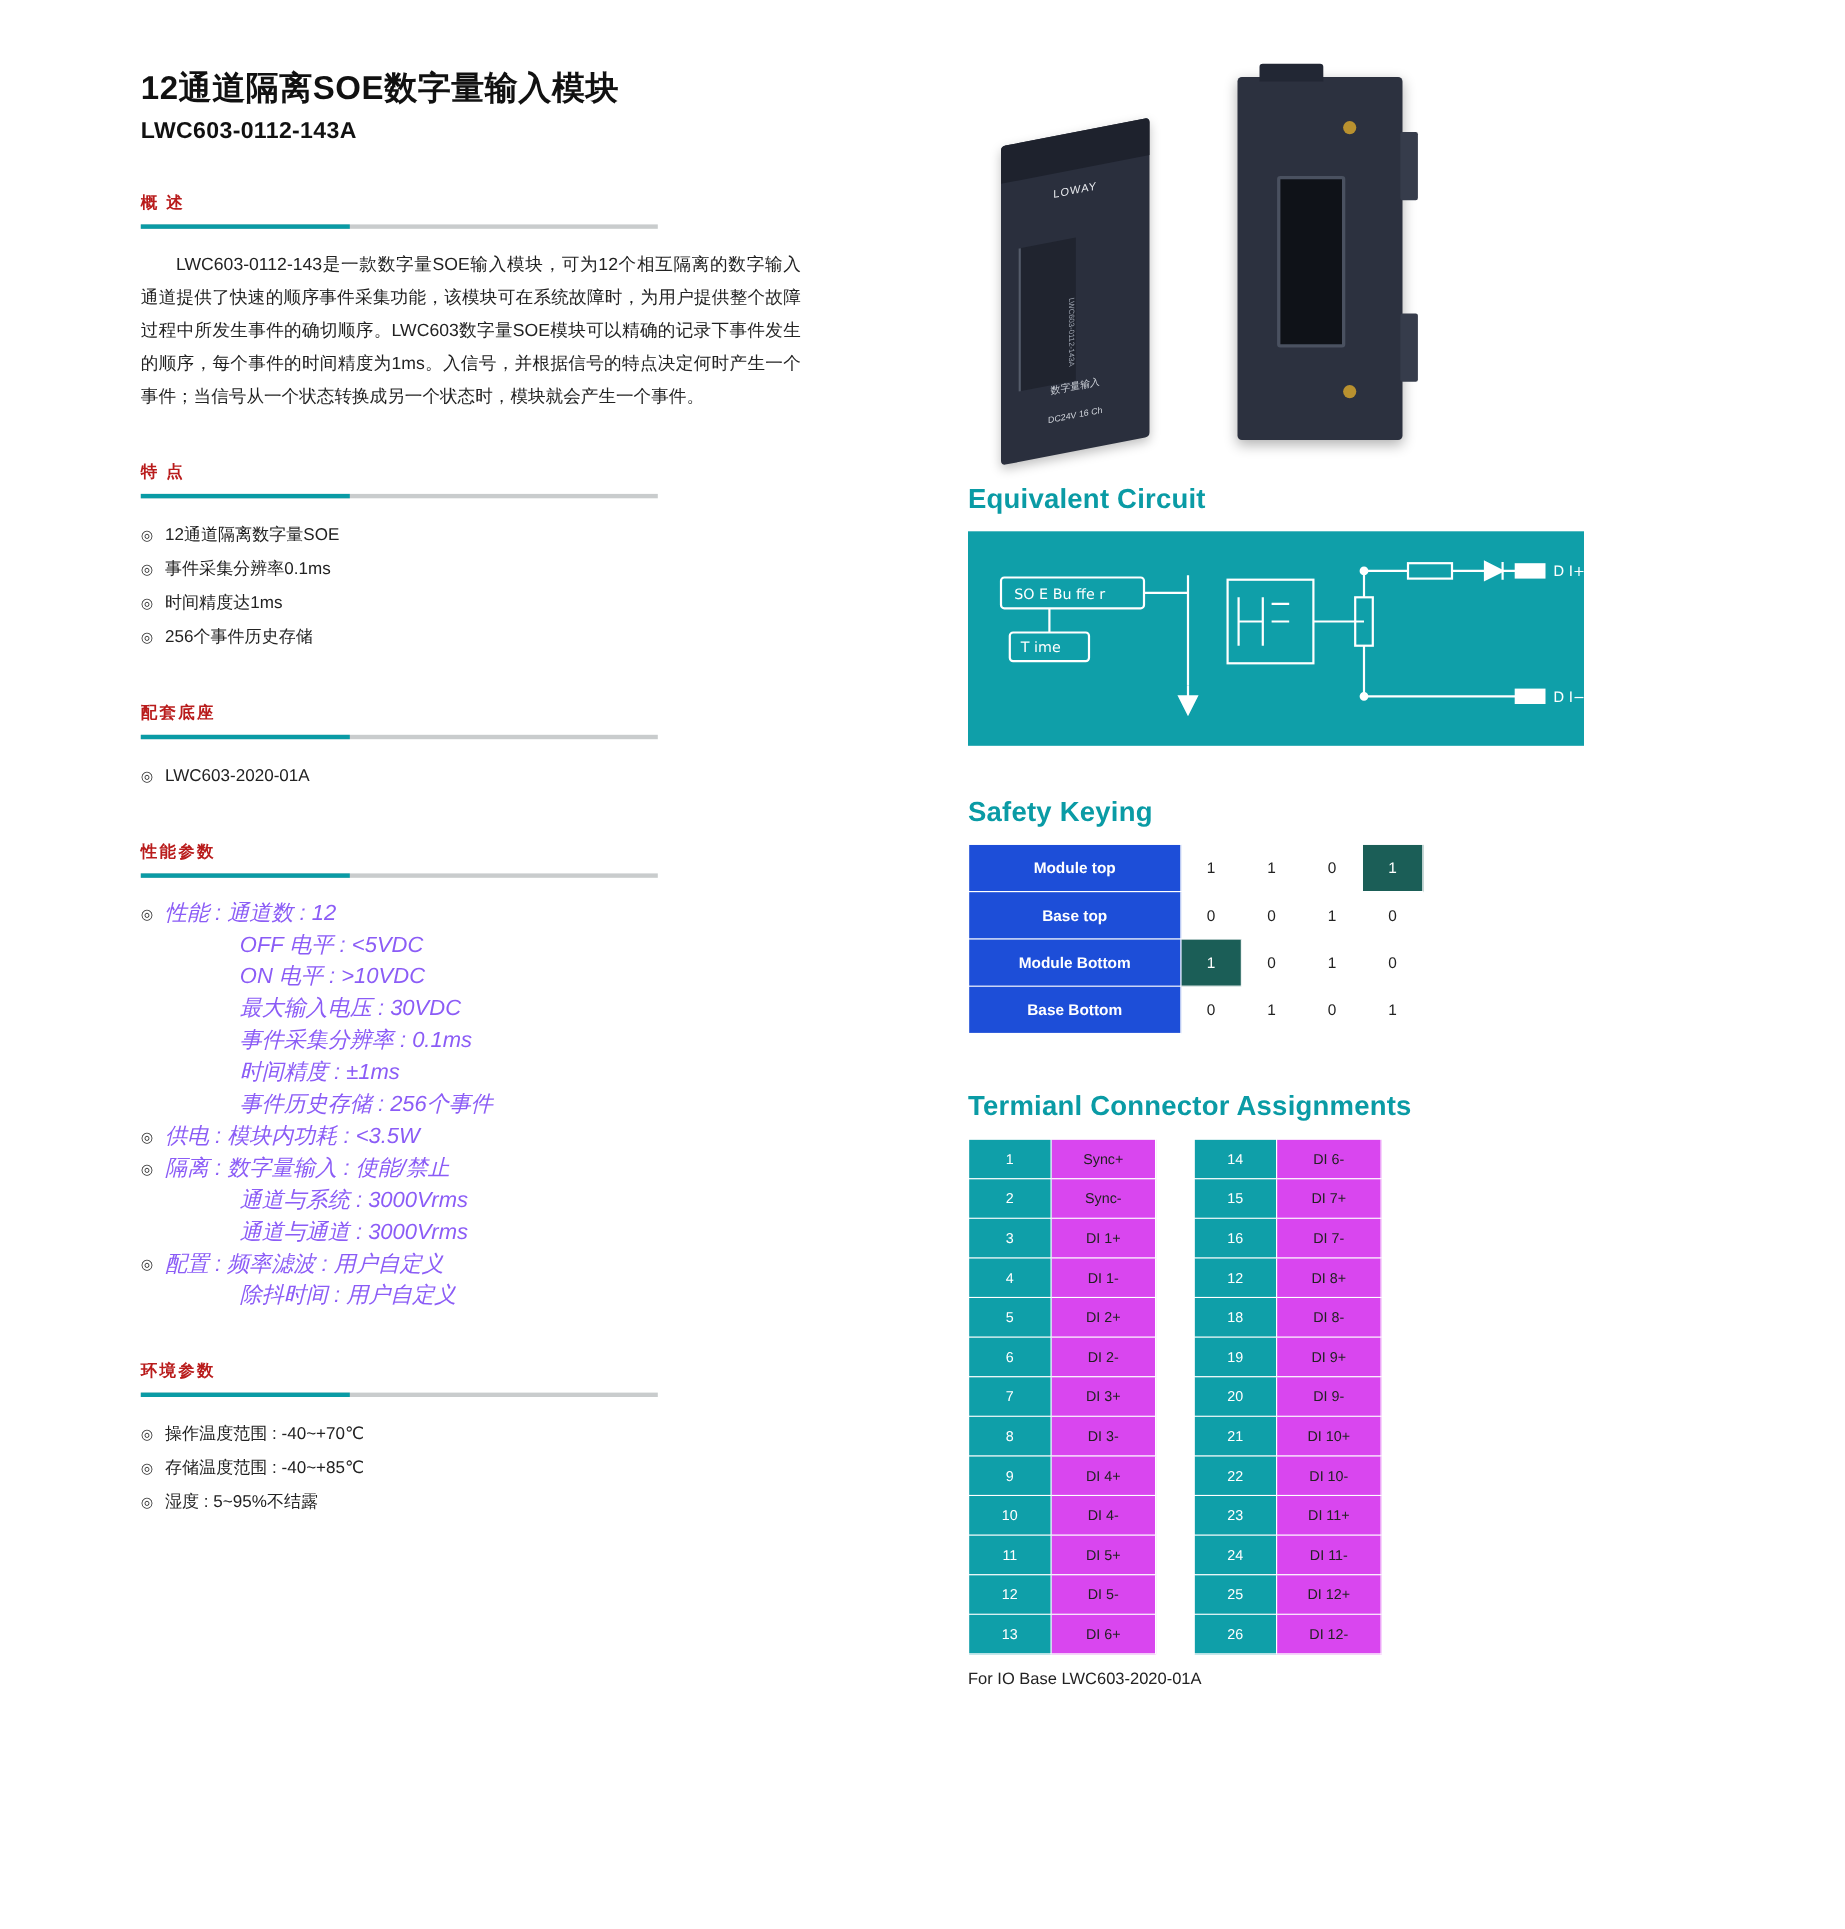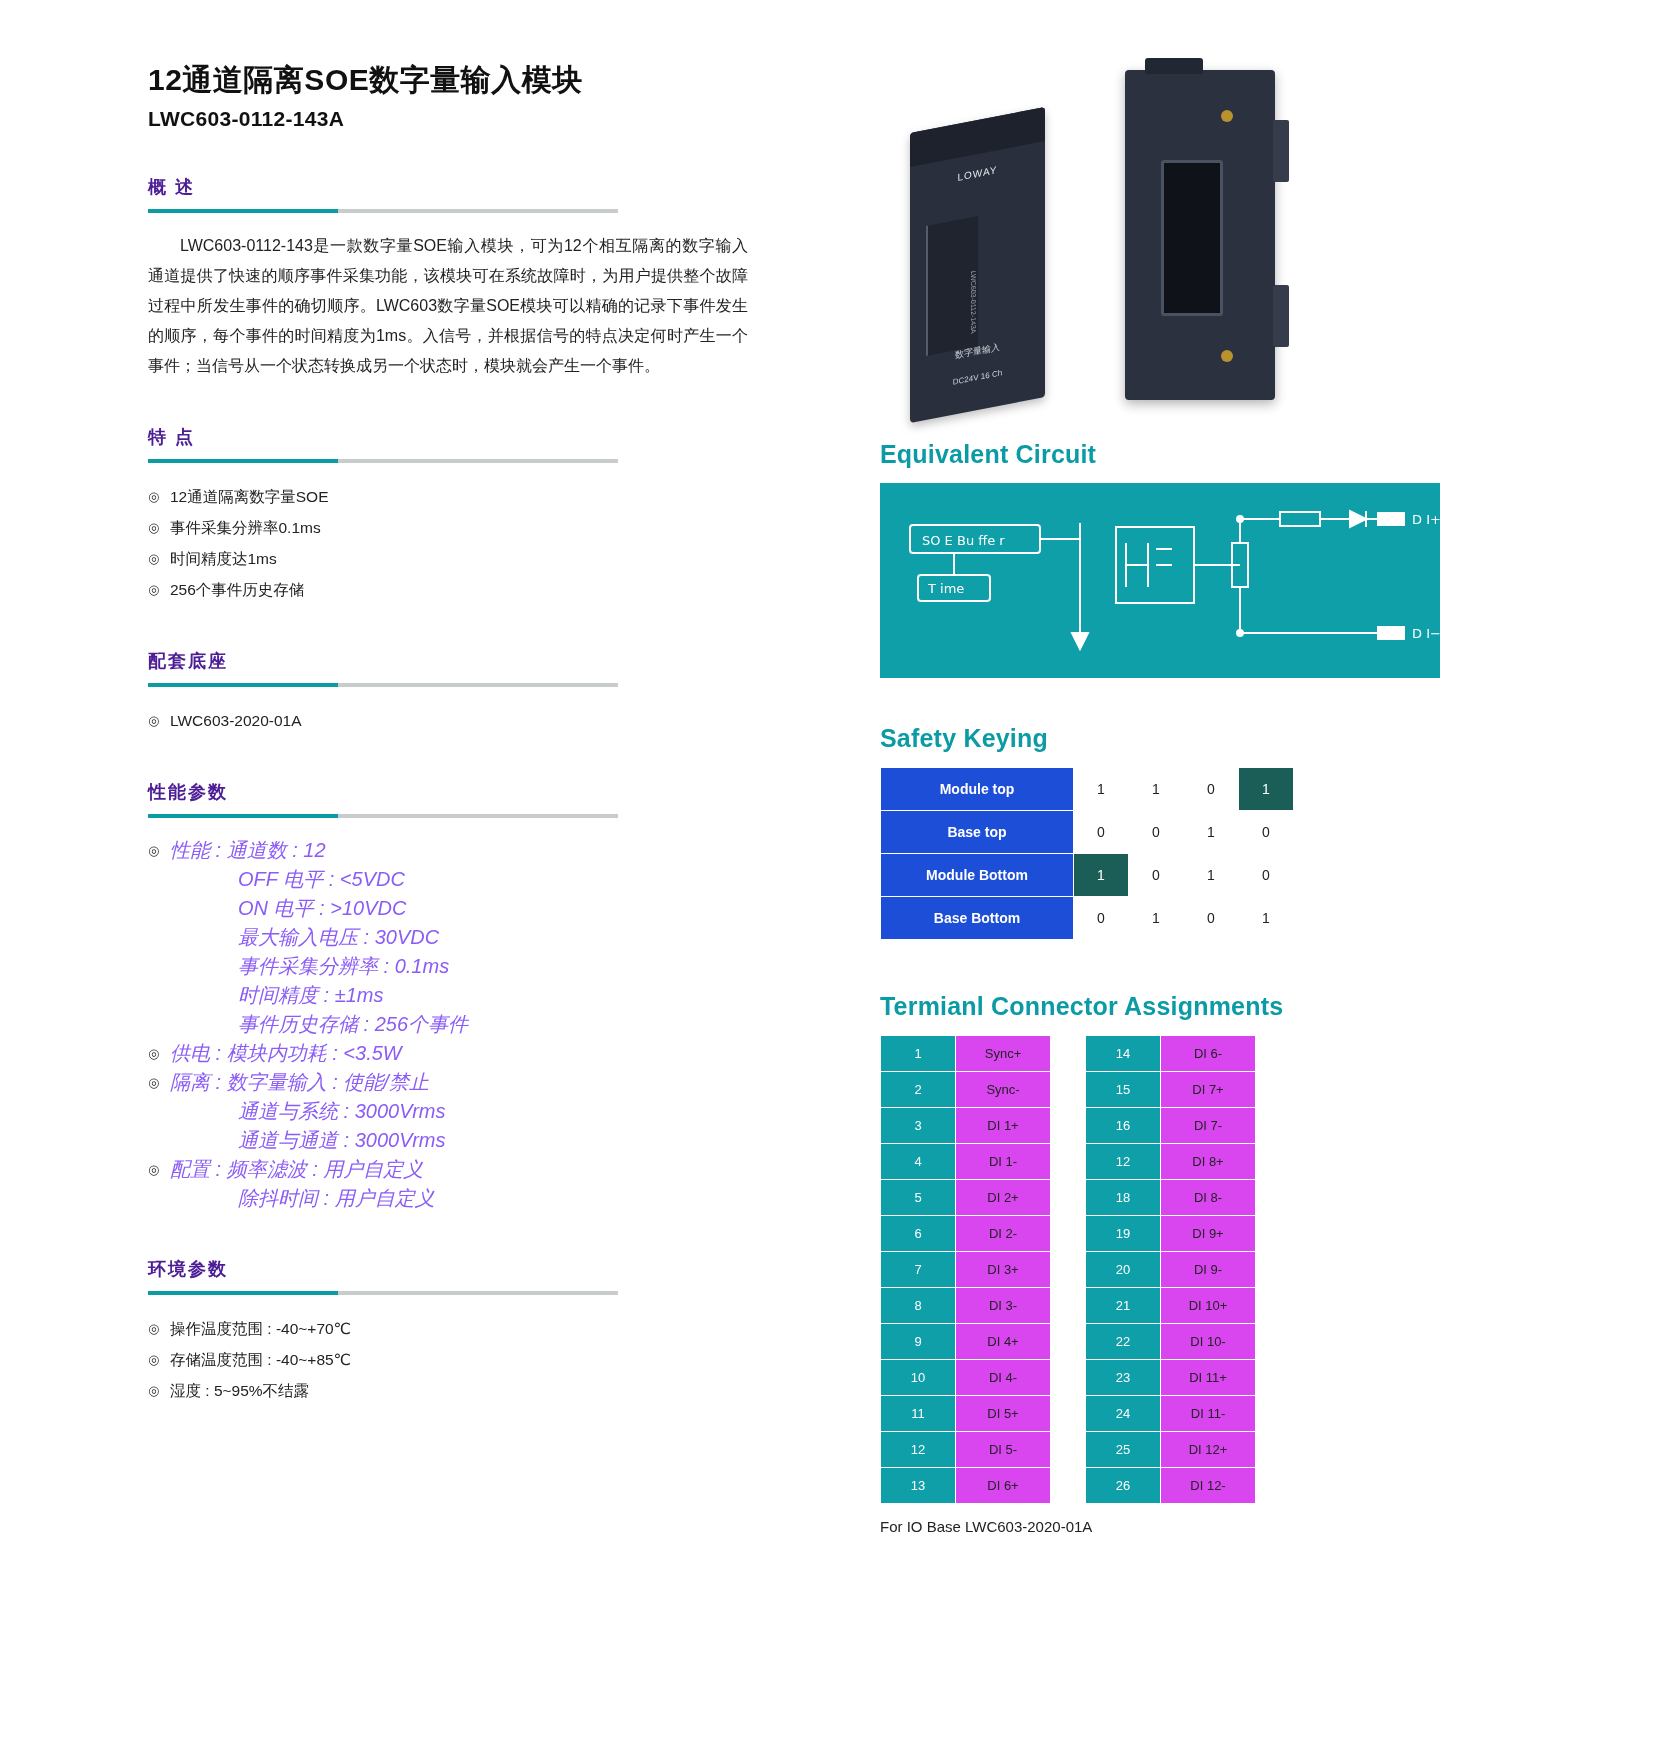--- a/index.html
+++ b/index.html
@@ -4,26 +4,26 @@
 <style>
   html,body{margin:0;padding:0;}
   body{
     width:1677px;height:1754px;background:#ffffff;
     font-family:"Liberation Sans","DejaVu Sans",sans-serif;
     color:#1a1a1a;position:relative;overflow:hidden;
   }
   .page{position:relative;width:1677px;height:1754px;}
 
   
-  .left-col{position:absolute;left:148px;top:60px;width:600px;}
+  .left-col{position:absolute;left:128px;top:60px;width:600px;}
   .title-cn{font-size:30px;font-weight:bold;letter-spacing:.5px;color:#111;margin:0 0 6px 0;}
   .title-code{font-size:21px;font-weight:bold;color:#111;margin:0;letter-spacing:.3px;}
 
   .section{margin-top:44px;}
-  .section-head{font-size:18px;font-weight:bold;color:#4c1d95;letter-spacing:2px;margin:0 0 10px 0;}
+  .section-head{font-size:15px;font-weight:bold;color:#b91c1c;letter-spacing:2px;margin:0 0 10px 0;}
   .rule{position:relative;height:4px;background:#c9cccd;width:470px;margin-bottom:18px;}
   .rule:before{content:"";position:absolute;left:0;top:0;height:4px;width:190px;background:#0a9ba5;}
 
   .para{font-size:16px;line-height:30px;color:#222;text-align:justify;text-indent:2em;margin:0;}
 
   ul.bullets{list-style:none;margin:0;padding:0;}
   ul.bullets li{font-size:15.5px;line-height:31px;color:#222;padding-left:22px;position:relative;}
   ul.bullets li:before{content:"◎";position:absolute;left:0;top:0;color:#333;font-size:13px;}
 
   .spec-line{font-size:20px;line-height:29px;color:#8b5cf6;padding-left:22px;position:relative;font-style:italic;}

